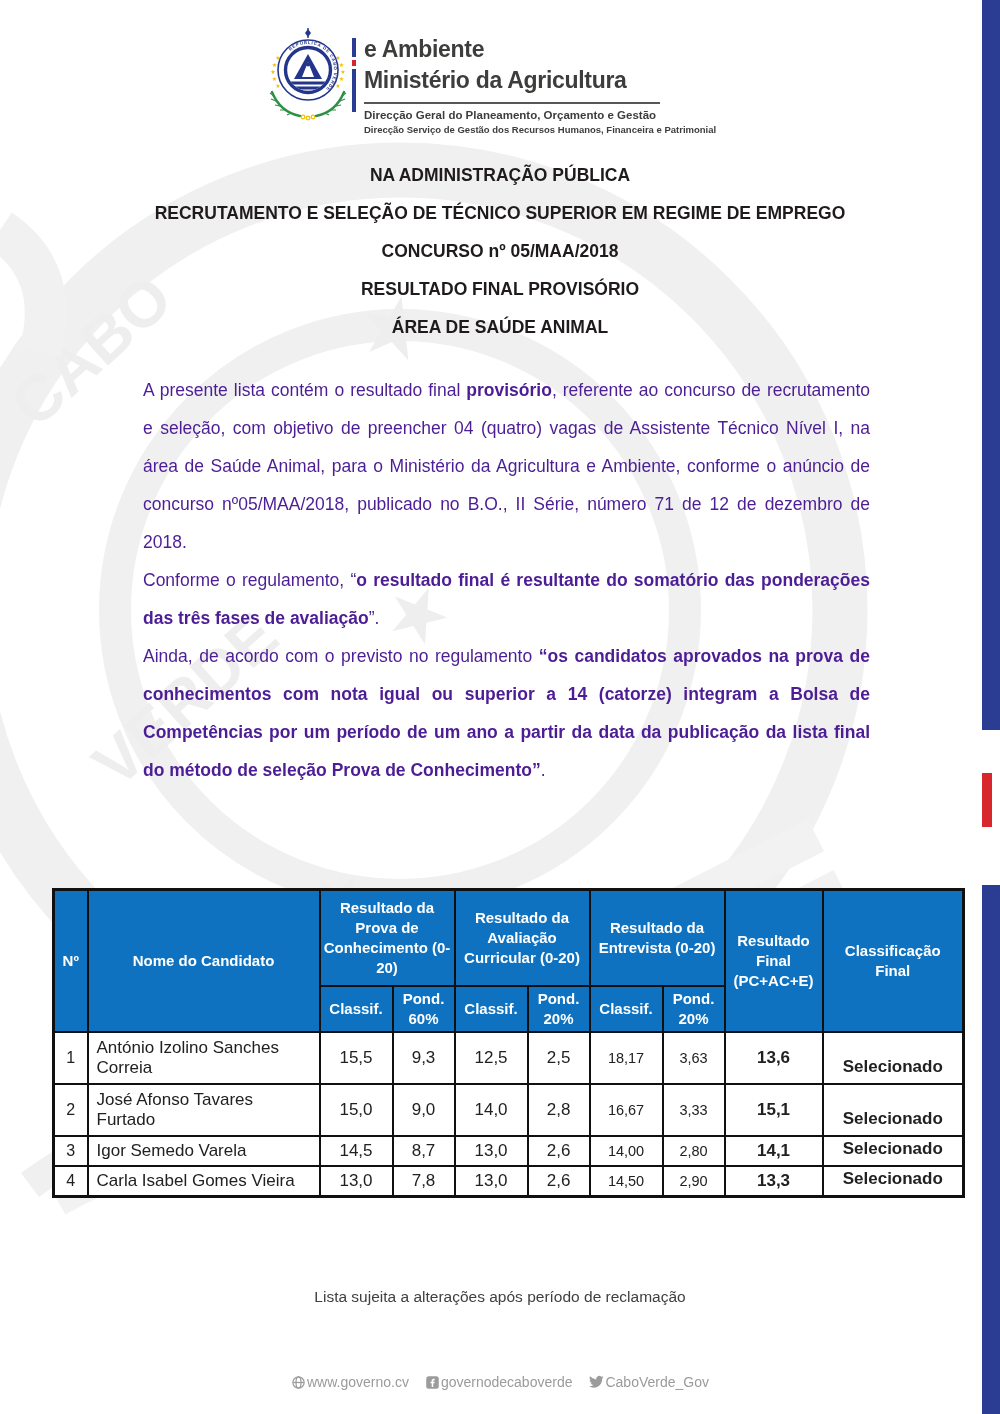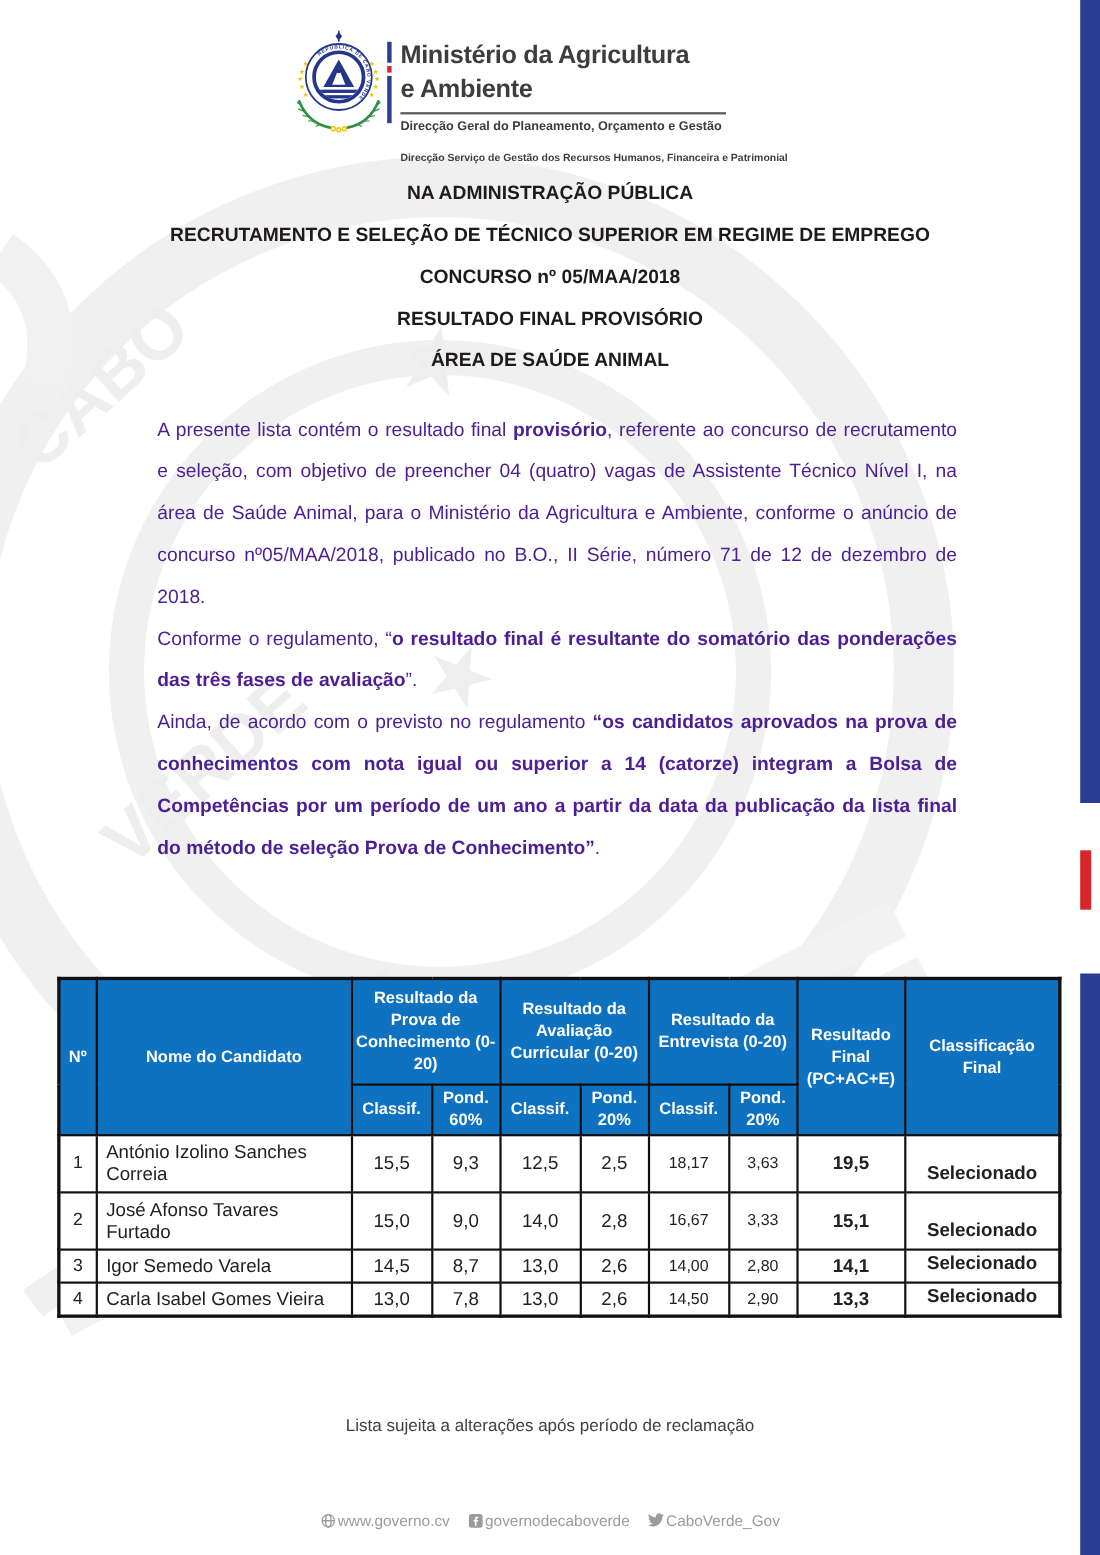--- a/index.html
+++ b/index.html
@@ -25,21 +25,21 @@
   .emblem-svg{position:absolute;left:258px;top:26px;width:100px;height:98px;}
   .sep{position:absolute;left:352px;top:38px;width:4px;height:74px;display:flex;flex-direction:column;}
   .sep .s1{height:19px;background:var(--edge-bar-navy);}
   .sep .g{height:3px;}
   .sep .s2{height:6px;background:var(--edge-bar-red);}
   .sep .s3{flex:1;background:var(--edge-bar-navy);}
   .lh-text{position:absolute;left:364px;top:34px;color:#3d3d3b;}
   .ministry-line{font-size:23px;font-weight:700;line-height:31px;letter-spacing:-0.3px;}
   .lh-rule{width:296px;height:2px;background:#55565a;margin:6px 0 4px 0;}
   .dept1{font-size:11.5px;font-weight:700;line-height:14px;}
-  .dept2{font-size:9.5px;font-weight:700;line-height:12px;margin-top:16px;}
+  .dept2{font-size:9.5px;font-weight:700;line-height:12px;margin-top:2px;}
   
   .titles{position:absolute;left:60px;right:60px;top:156px;text-align:center;}
   .title-line{font-size:17.5px;font-weight:700;line-height:38px;color:#1f1b1c;}
   
   .bodytext{position:absolute;left:143px;width:727px;top:371px;}
   .para{margin:0;font-size:17.5px;line-height:38px;text-align:justify;color:#4c1d95;}
   .para strong{font-weight:700;}
   
   .table-title{position:absolute;left:0;right:0;top:836px;margin:0;text-align:center;font-size:17.5px;font-weight:700;color:#1f1b1c;}
   
@@ -159,22 +159,22 @@
 
     <div class="sep">
       <div class="s1"></div>
       <div class="g"></div>
       <div class="s2"></div>
       <div class="g"></div>
       <div class="s3"></div>
     </div>
 
     <div class="lh-text">
+      <div class="ministry-line">e Ambiente</div>
       <div class="ministry-line">Ministério da Agricultura</div>
-      <div class="ministry-line">e Ambiente</div>
       <div class="lh-rule"></div>
       <div class="dept1">Direcção Geral do Planeamento, Orçamento e Gestão</div>
       <div class="dept2">Direcção Serviço de Gestão dos Recursos Humanos, Financeira e Patrimonial</div>
     </div>
 
     <section class="titles" id="titles">
         <div class="title-line">NA ADMINISTRAÇÃO PÚBLICA</div>
         <div class="title-line">RECRUTAMENTO E SELEÇÃO DE TÉCNICO SUPERIOR EM REGIME DE EMPREGO</div>
         <div class="title-line">CONCURSO nº 05/MAA/2018</div>
         <div class="title-line">RESULTADO FINAL PROVISÓRIO</div>
@@ -223,21 +223,21 @@
       <tbody id="results-tbody">
           <tr>
             <td class="c-num">1</td>
             <td class="c-name">António Izolino Sanches Correia</td>
             <td class="c-val">15,5</td>
             <td class="c-val">9,3</td>
             <td class="c-val">12,5</td>
             <td class="c-val">2,5</td>
             <td class="c-val c-small">18,17</td>
             <td class="c-val c-small">3,63</td>
-            <td class="c-final">19,5</td>
+            <td class="c-final">13,6</td>
             <td class="c-class">Selecionado</td>
           </tr>
           <tr>
             <td class="c-num">2</td>
             <td class="c-name">José Afonso Tavares Furtado</td>
             <td class="c-val">15,0</td>
             <td class="c-val">9,0</td>
             <td class="c-val">14,0</td>
             <td class="c-val">2,8</td>
             <td class="c-val c-small">16,67</td>

